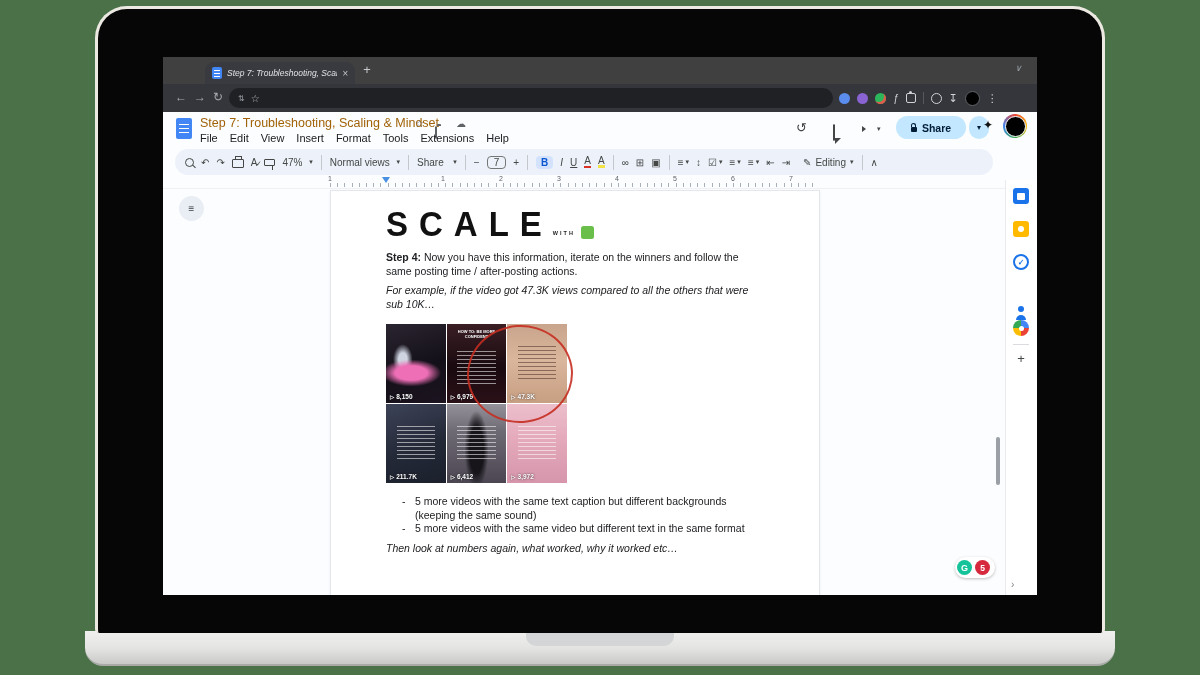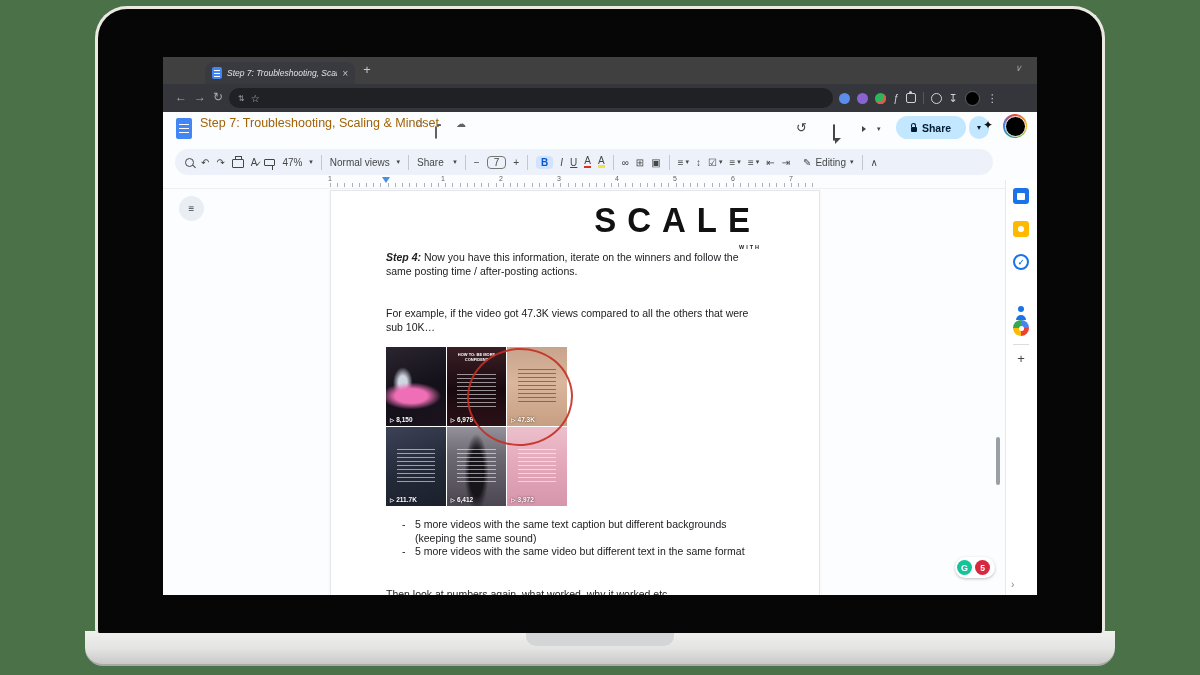--- a/index.html
+++ b/index.html
@@ -124,27 +124,27 @@
     box-shadow:0 1px 3px rgba(0,0,0,.25);display:flex;align-items:center;padding:0 2px;box-sizing:border-box;}
   .gram-g{width:15px;height:15px;border-radius:50%;background:#15c39a;color:#fff;font-size:9px;font-weight:bold;
     display:flex;align-items:center;justify-content:center;}
   .gram-badge{width:15px;height:15px;border-radius:50%;background:#d6293e;color:#fff;font-size:8.5px;font-weight:bold;
     display:flex;align-items:center;justify-content:center;margin-left:3px;}
   .corner-chevron{left:848px;top:522px;font-size:10px;color:#80868b;}
 
   
   .paper{left:167px;top:133px;width:490px;height:405px;background:#fff;border:1px solid #e3e6ea;border-bottom:none;
     box-sizing:border-box;padding:13px 58px 0 55px;box-shadow:0 1px 3px rgba(32,33,36,.06);color:#202124;}
-  .logo-row{display:flex;align-items:flex-end;gap:6px;height:38px;flex-direction:column;}
+  .logo-row{display:flex;align-items:flex-end;gap:6px;height:38px;}
   .logo-main{font-size:33px;font-weight:bold;letter-spacing:11px;line-height:34px;color:#111;transform:scaleY(1.08);transform-origin:bottom left;}
   .logo-with{font-size:5.5px;font-weight:bold;letter-spacing:2px;color:#222;margin-bottom:6px;margin-left:-6px;}
   .logo-mark{width:13px;height:13px;background:#6abf4b;border-radius:2.5px;margin-bottom:3px;}
   .p{font-size:10.5px;line-height:13.5px;margin:0;}
-  .mt1{margin-top:9px;} .mt2{margin-top:29px;} .mt3{margin-top:14px;}
-  .b{font-weight:bold;font-style:italic;}
+  .mt1{margin-top:9px;} .mt2{margin-top:6px;font-style:italic;} .mt3{margin-top:14px;}
+  .b{font-weight:bold;}
 
   
   .grid{position:relative;margin-top:13px;width:181px;height:159px;display:grid;
     grid-template-columns:repeat(3,1fr);grid-template-rows:repeat(2,1fr);gap:1px;background:#fff;}
   .thumb{position:relative;overflow:hidden;}
   .thumb .lines{position:absolute;left:18%;right:18%;top:28%;height:42%;
     background:repeating-linear-gradient(180deg,rgba(255,255,255,.55) 0 1px,transparent 1px 4px);}
   .thumb.darktext .lines{background:repeating-linear-gradient(180deg,rgba(60,35,25,.5) 0 1px,transparent 1px 4px);}
   .t1{background:radial-gradient(40px 18px at 42% 62%,#ef6fb7 0 40%,rgba(239,111,183,0) 75%),
       radial-gradient(14px 22px at 28% 45%,#cfd6e2 0 30%,rgba(207,214,226,0) 70%),
@@ -208,20 +208,30 @@
       <span class="bmenu">⋮</span>
     </div>
 
     
     <div class="abs docsbg"></div>
     <div class="abs docs-icon"></div>
     <div class="abs doc-title">Step 7: Troubleshooting, Scaling &amp; Mindset</div>
     <span class="abs title-ico" style="left:252px;">☆</span>
     <span class="abs title-ico folder" style="left:272px;top:65px;"></span>
     <span class="abs title-ico" style="left:293px;">☁</span>
+    <div class="abs menurow">
+      <span>File</span>
+      <span>Edit</span>
+      <span>View</span>
+      <span>Insert</span>
+      <span>Format</span>
+      <span>Tools</span>
+      <span>Extensions</span>
+      <span>Help</span>
+    </div>
     <span class="abs hdr-ico" style="left:633px;">↺</span>
     <span class="abs hdr-ico bubble" style="left:668px;top:66px;"></span>
     <span class="abs hdr-ico cam" style="left:698px;top:66px;"></span>
     <span class="abs hdr-ico caret" style="left:714px;top:68px;font-size:7px;">▾</span>
     <div class="abs share">
       <span class="lock"></span>
       <span class="share-label">Share</span>
     </div>
     <div class="abs share-caret">▾</div>
     <span class="abs sparkle">✦</span>

